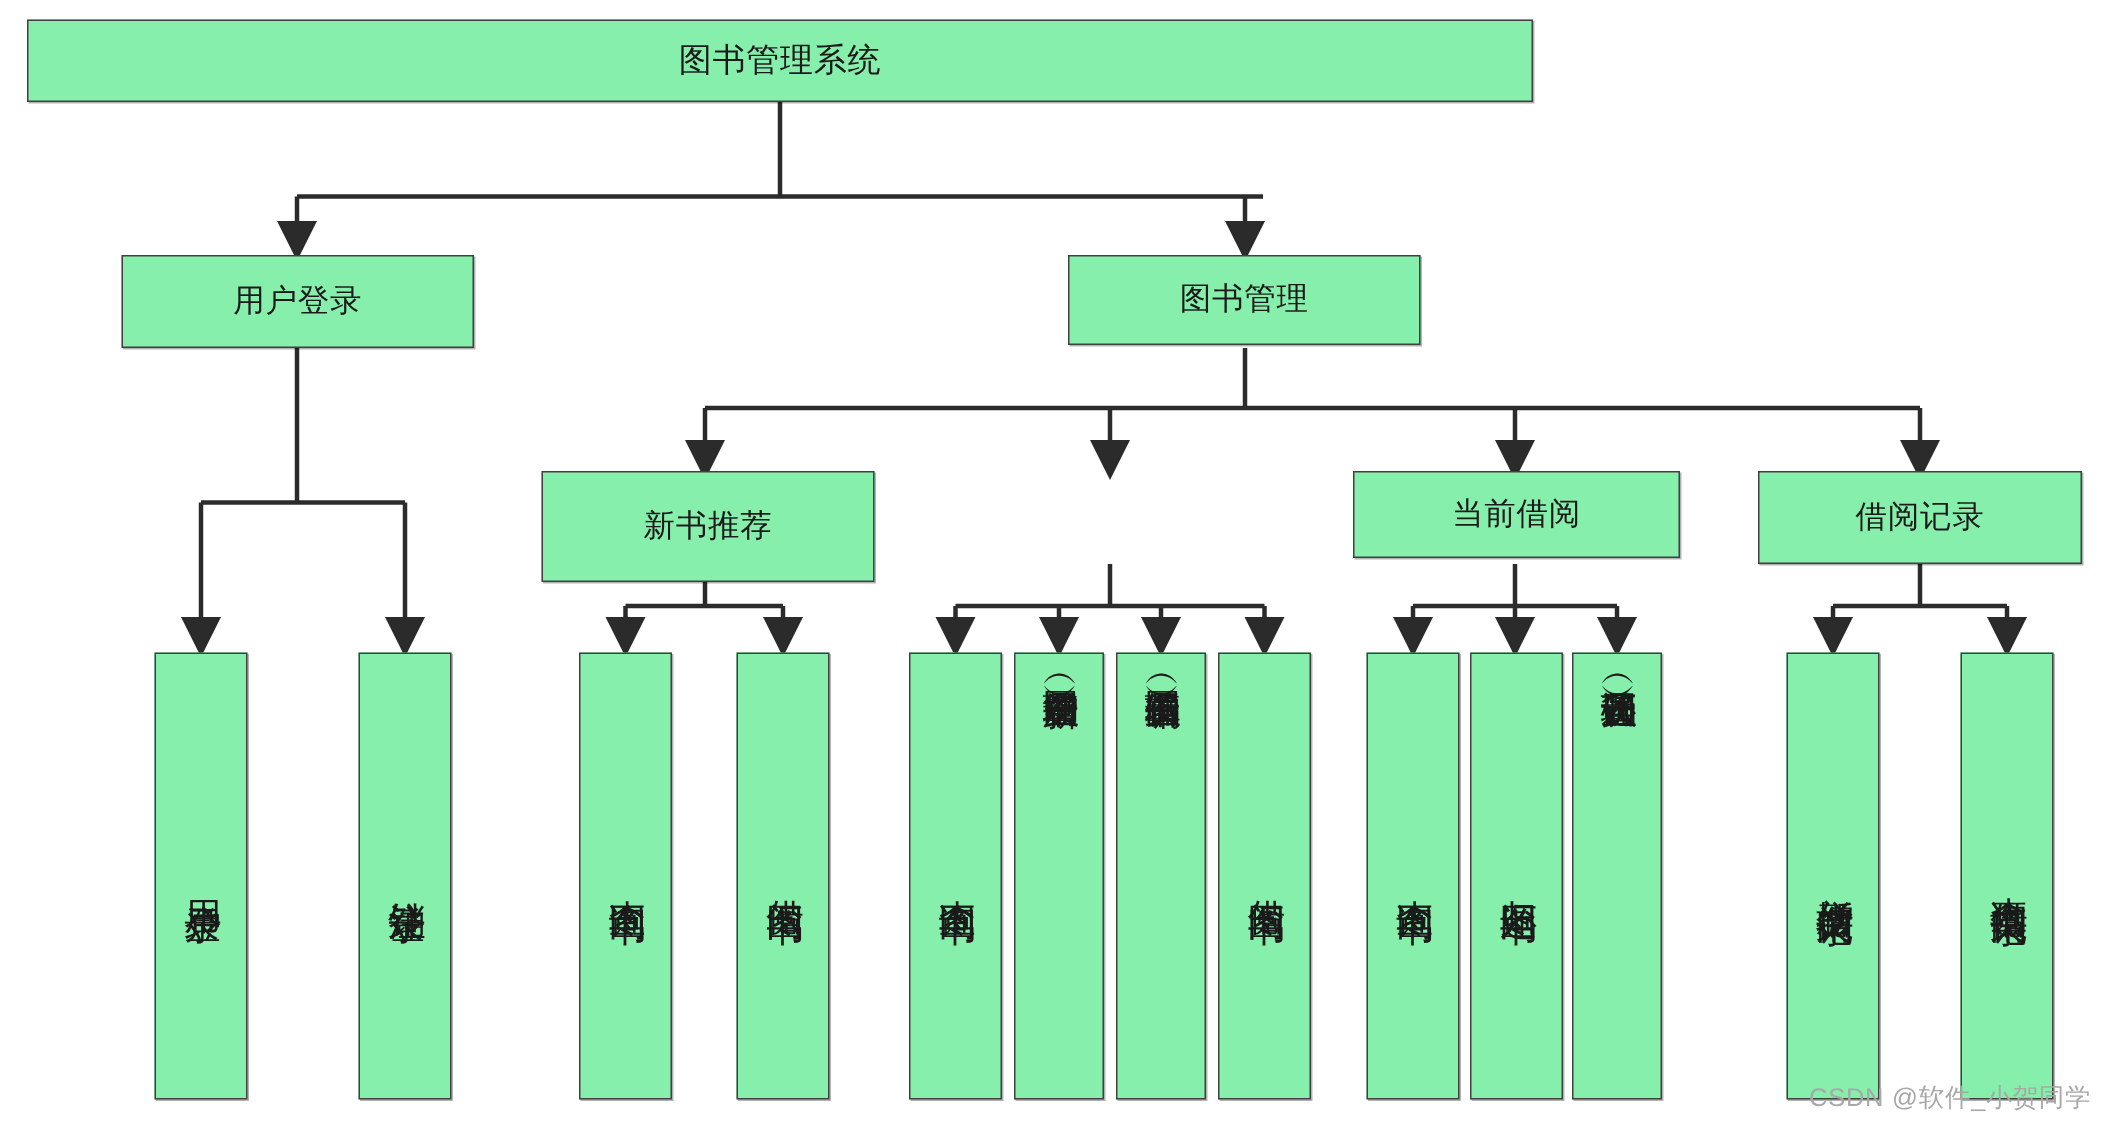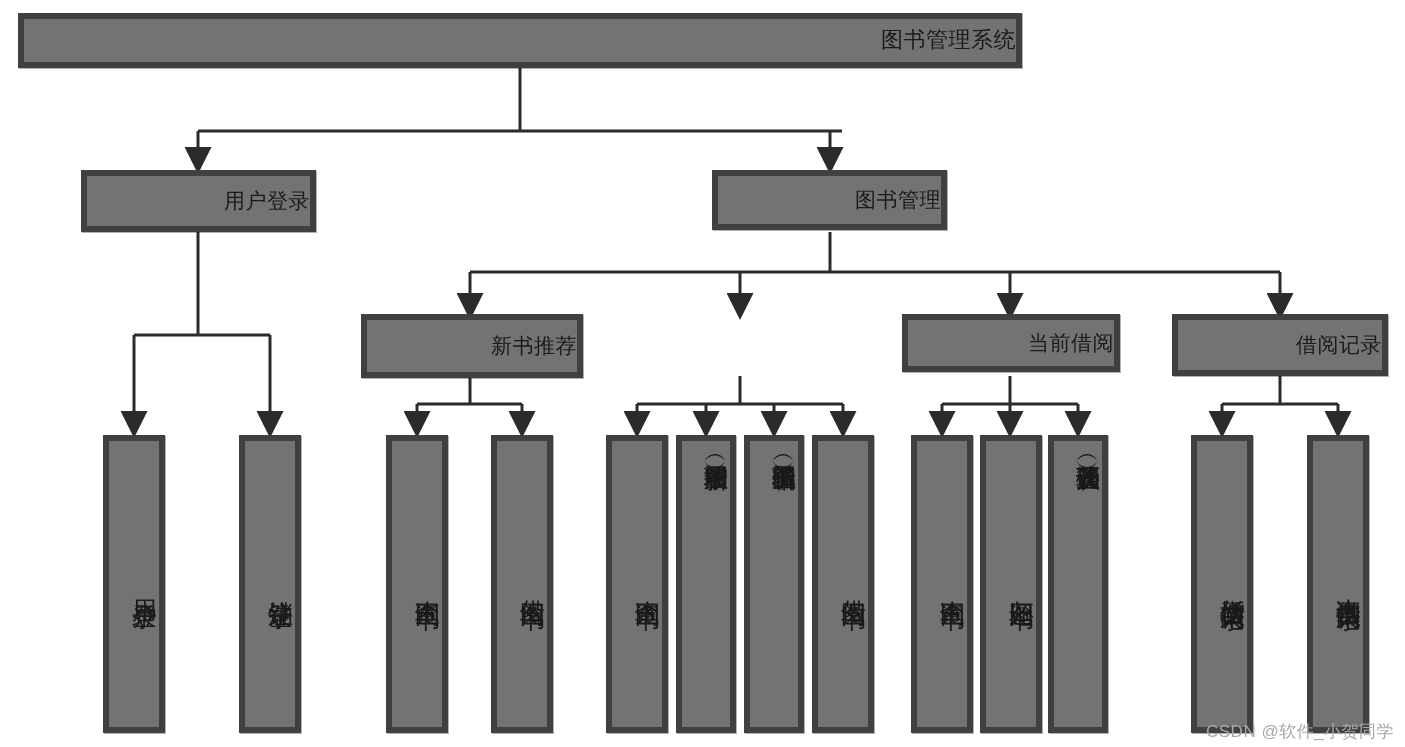--- a/index.html
+++ b/index.html
@@ -22,25 +22,25 @@
     position: absolute;
     left: 0;
     top: 0;
     width: 1405px;
     height: 747px;
     pointer-events: none;
   }
   .node {
     position: absolute;
     box-sizing: border-box;
-    background: #737373;
-    border: 6px solid #404040;
+    background: #86efac;
+    border: 1px solid #404040;
     display: flex;
     align-items: center;
-    justify-content: flex-end;
+    justify-content: center;
     color: #1a1a1a;
     box-shadow: 1px 1px 0 rgba(0,0,0,0.30);
   }
   .node .lbl {
     display: block;
     text-align: center;
     line-height: 1.12;
     white-space: nowrap;
   }
   .node.horiz .lbl {
@@ -136,21 +136,21 @@
     <span class="lbl">图书管理系统</span>
   </div>
 
   <div class="node horiz" style="left:81px; top:170px; width:235px; height:62px;">
     <span class="lbl">用户登录</span>
   </div>
   <div class="node horiz" style="left:712px; top:170px; width:235px; height:60px;">
     <span class="lbl">图书管理</span>
   </div>
 
-  <div class="node horiz" style="left:361px; top:314px; width:222px; height:64px;">
+  <div class="node horiz" style="left:361px; top:314px; width:222px; height:74px;">
     <span class="lbl">新书推荐</span>
   </div>
   <div class="node horiz" style="left:902px; top:314px; width:218px; height:58px;">
     <span class="lbl">当前借阅</span>
   </div>
   <div class="node horiz" style="left:1172px; top:314px; width:216px; height:62px;">
     <span class="lbl">借阅记录</span>
   </div>
 
   <div class="node vert centered" style="left:103px; top:435px; width:62px; height:298px;">

